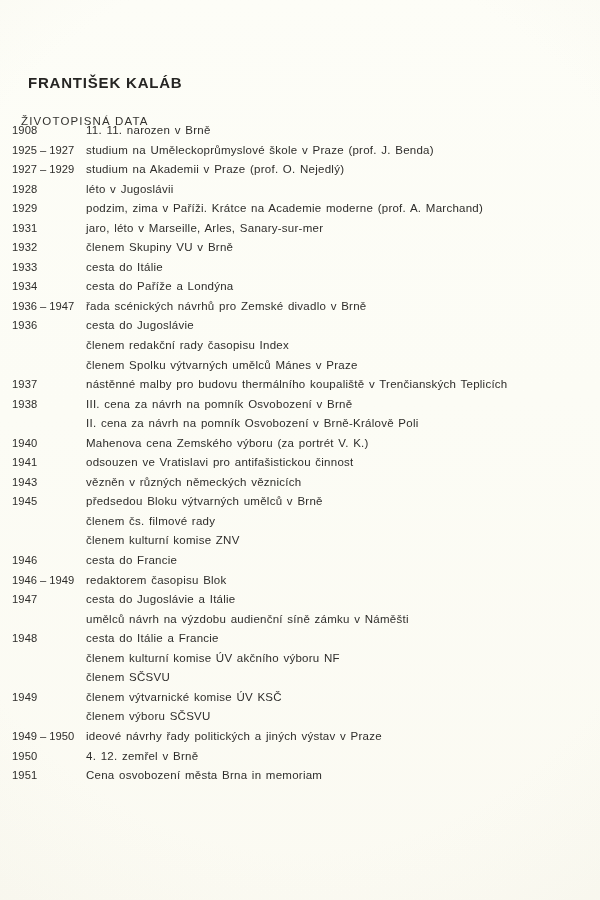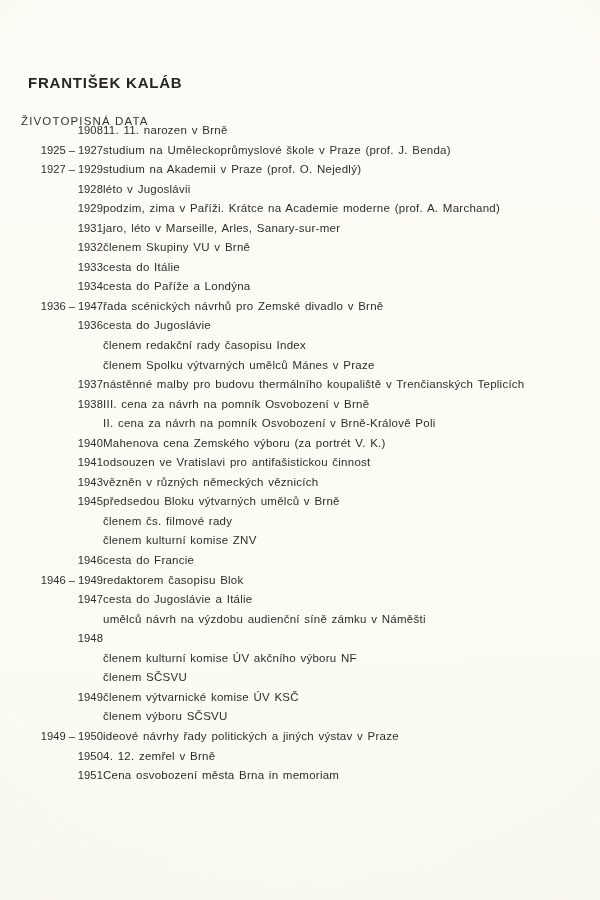--- a/index.html
+++ b/index.html
@@ -64,24 +64,24 @@
 
   .entry-row {
     display: flex;
     align-items: baseline;
     height: 19.55px;
   }
 
   .year {
     flex: 0 0 auto;
     width: 74px;
-    margin-left: 29px;
+    margin-left: 12px;
     font-size: 11.2px;
     letter-spacing: 0.1px;
-    text-align: right;
+    text-align: left;
     color: #2e2d2b;
     white-space: nowrap;
   }
 
   .year.range {
     letter-spacing: 0;
   }
 
   .text {
     flex: 1 1 auto;
@@ -208,20 +208,21 @@
       <div class="entry-row">
         <div class="year">1947</div>
         <div class="text">cesta do Jugoslávie a Itálie</div>
       </div>
       <div class="entry-row">
         <div class="year"></div>
         <div class="text">umělců návrh na výzdobu audienční síně zámku v Náměšti</div>
       </div>
       <div class="entry-row">
         <div class="year">1948</div>
+        <div class="text">cesta do Itálie a Francie</div>
       </div>
       <div class="entry-row">
         <div class="year"></div>
         <div class="text">členem kulturní komise ÚV akčního výboru NF</div>
       </div>
       <div class="entry-row">
         <div class="year"></div>
         <div class="text">členem SČSVU</div>
       </div>
       <div class="entry-row">

